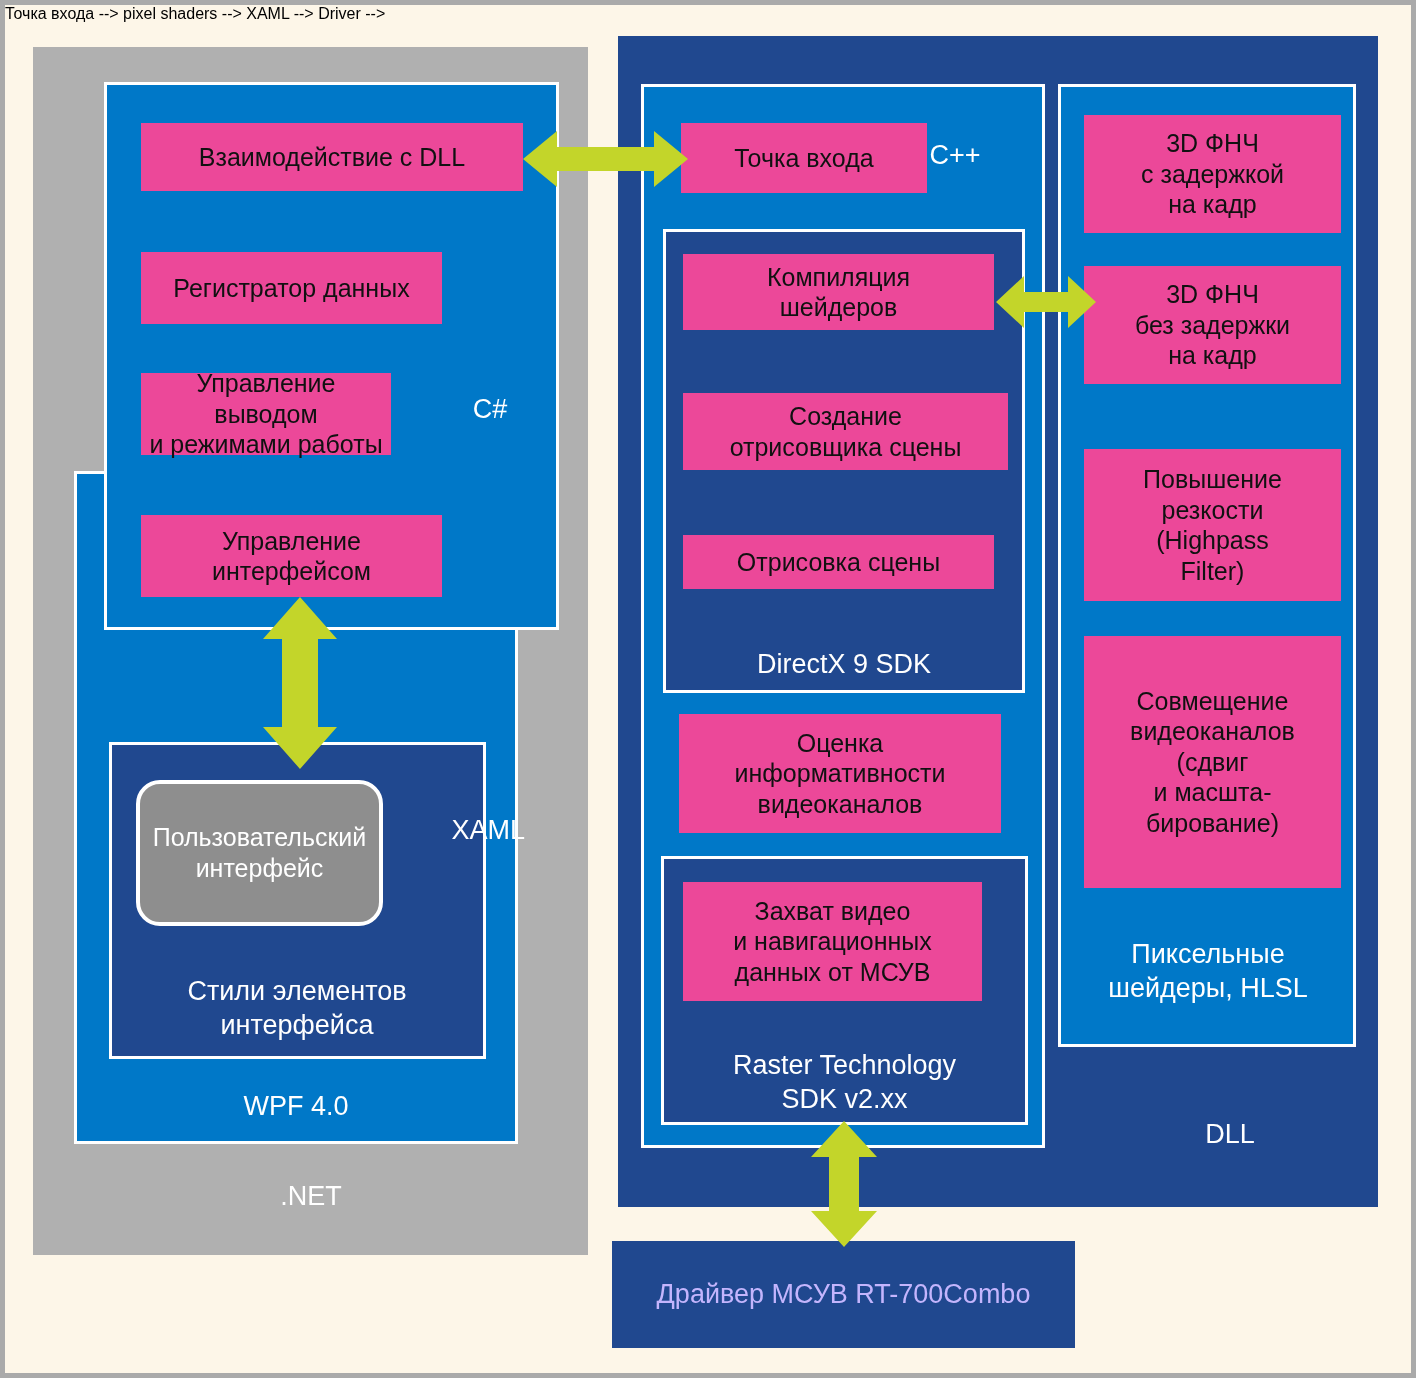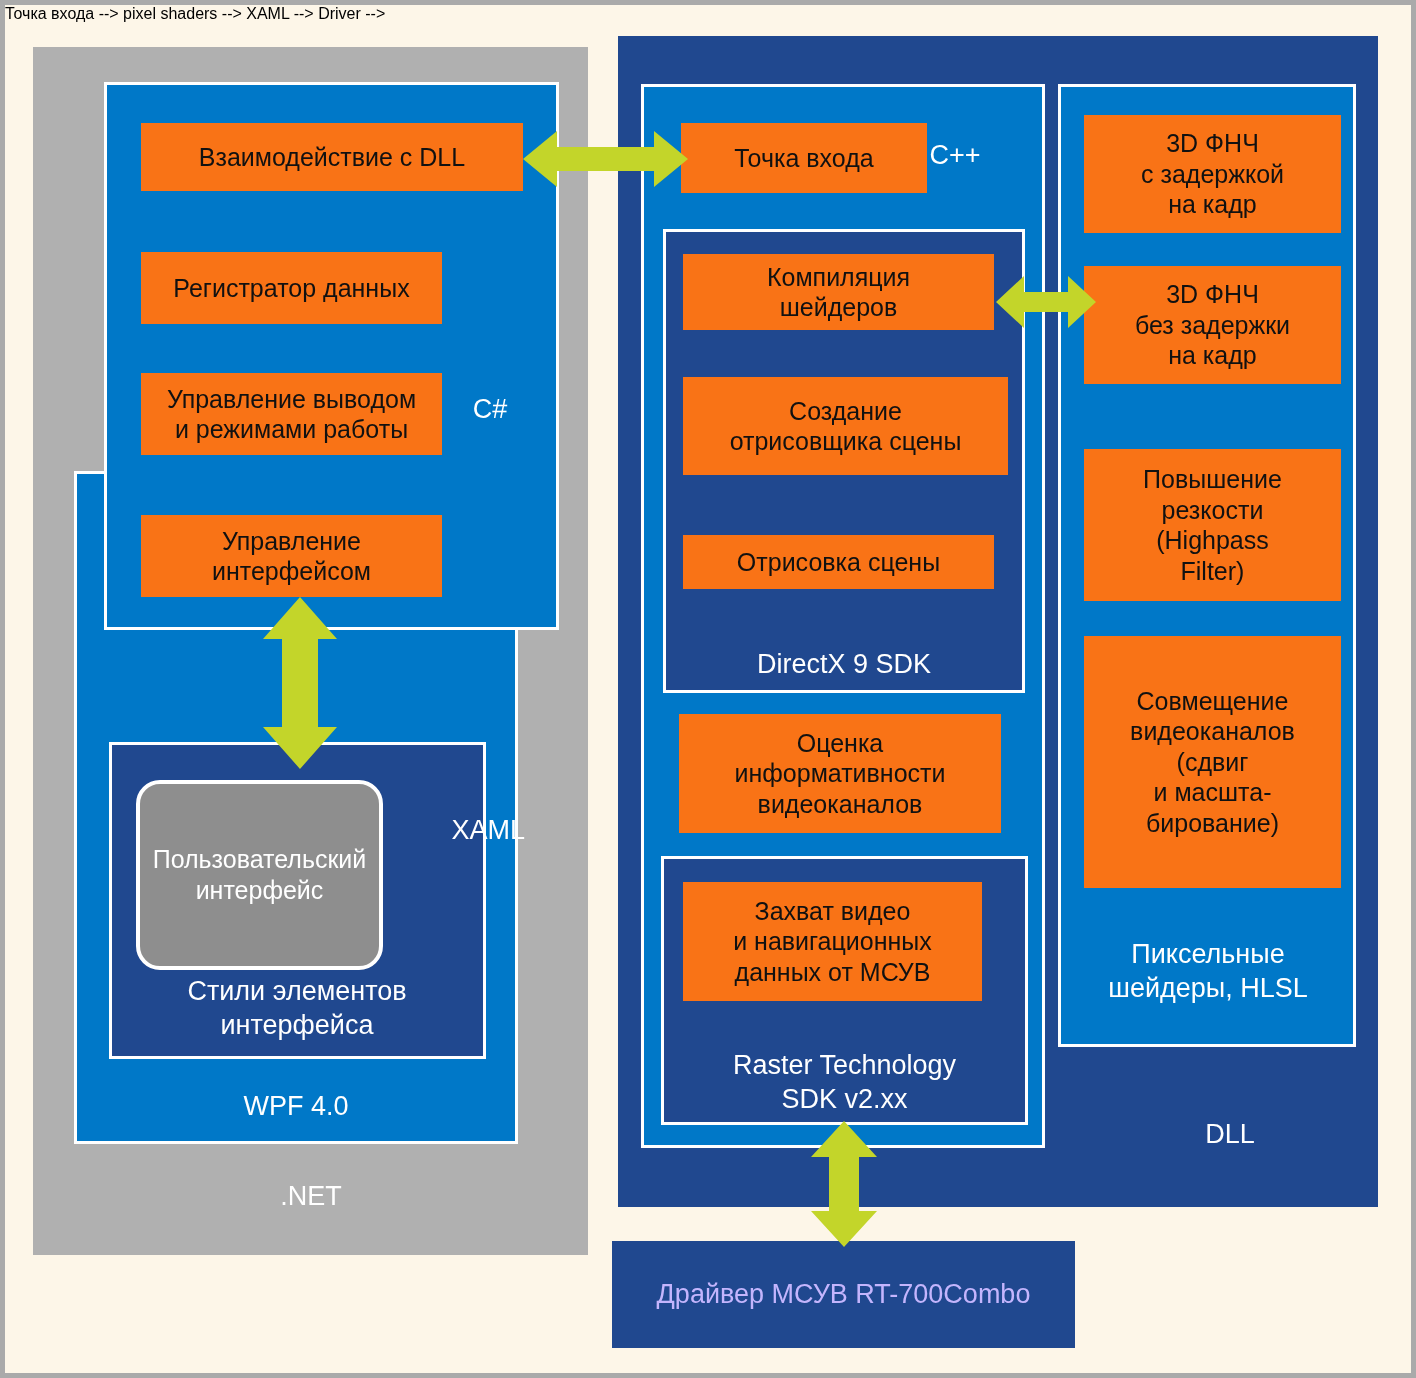--- a/index.html
+++ b/index.html
@@ -13,21 +13,21 @@
         box-sizing:border-box;border:5px solid #aaaaaa;background:#fdf6e8;}
 
   
   .panel{position:absolute;box-sizing:border-box;}
   .p-gray   {background:#b0b0b0;}
   .p-dark   {background:#20488f;border:3px solid #ffffff;}
   .p-dark-nb{background:#20488f;}
   .p-med    {background:#0078c8;border:3px solid #ffffff;}
 
   
-  .lbox{position:absolute;box-sizing:border-box;background:#f97316;
+  .lbox{position:absolute;box-sizing:border-box;background:#ec4899;
         color:#111111;display:flex;align-items:center;justify-content:center;
         text-align:center;font-size:25px;line-height:1.22;padding:2px 6px;}
 
   
   .cap{position:absolute;color:#ffffff;text-align:center;font-size:27px;
        line-height:1.25;white-space:pre-line;}
   .cap-dark{color:#c4b5fd;}
 
   
   .uibox{position:absolute;box-sizing:border-box;background:#8e8e8e;
@@ -47,51 +47,51 @@
   <div class="panel p-gray" style="left:28px;top:42px;width:555px;height:1208px;"></div>
   <div class="cap" style="left:206px;top:1175px;width:200px;">.NET</div>
 
   
   <div class="panel p-med" style="left:69px;top:466px;width:444px;height:673px;"></div>
   <div class="cap" style="left:141px;top:1085px;width:300px;">WPF 4.0</div>
 
   
   <div class="panel p-dark" style="left:104px;top:737px;width:377px;height:317px;"></div>
   <div class="cap" style="left:370px;top:809px;width:150px;text-align:right;">XAML</div>
-  <div class="uibox" style="left:131px;top:775px;width:247px;height:190px;white-space:pre-line;">Пользовательский
+  <div class="uibox" style="left:131px;top:775px;width:247px;height:146px;white-space:pre-line;">Пользовательский
 интерфейс</div>
   <div class="cap" style="left:122px;top:970px;width:340px;">Стили элементов
 интерфейса</div>
 
   
   <div class="panel p-med" style="left:99px;top:77px;width:455px;height:548px;"></div>
   <div class="cap" style="left:440px;top:388px;width:90px;">C#</div>
 
   <div class="lbox" style="left:136px;top:118px;width:382px;height:68px;white-space:pre-line;">Взаимодействие с DLL</div>
   <div class="lbox" style="left:136px;top:247px;width:301px;height:72px;white-space:pre-line;">Регистратор данных</div>
-  <div class="lbox" style="left:136px;top:368px;width:301px;height:82px;white-space:pre-line;">Управление выводом
+  <div class="lbox" style="left:136px;top:368px;width:250px;height:82px;white-space:pre-line;">Управление выводом
 и режимами работы</div>
   <div class="lbox" style="left:136px;top:510px;width:301px;height:82px;white-space:pre-line;">Управление
 интерфейсом</div>
 
   
   <div class="panel p-dark-nb" style="left:613px;top:31px;width:760px;height:1171px;"></div>
   <div class="cap" style="left:1100px;top:1113px;width:250px;">DLL</div>
 
   
   <div class="panel p-med" style="left:636px;top:79px;width:404px;height:1064px;"></div>
   <div class="cap" style="left:895px;top:134px;width:110px;">C++</div>
   <div class="lbox" style="left:676px;top:118px;width:246px;height:70px;white-space:pre-line;">Точка входа</div>
 
   
   <div class="panel p-dark" style="left:658px;top:224px;width:362px;height:464px;"></div>
   <div class="cap" style="left:678px;top:643px;width:322px;">DirectX 9 SDK</div>
   <div class="lbox" style="left:678px;top:249px;width:311px;height:76px;white-space:pre-line;">Компиляция
 шейдеров</div>
-  <div class="lbox" style="left:678px;top:372px;width:325px;height:98px;white-space:pre-line;">Создание
+  <div class="lbox" style="left:678px;top:388px;width:325px;height:77px;white-space:pre-line;">Создание
 отрисовщика сцены</div>
   <div class="lbox" style="left:678px;top:530px;width:311px;height:54px;white-space:pre-line;">Отрисовка сцены</div>
 
   
   <div class="lbox" style="left:674px;top:709px;width:322px;height:119px;white-space:pre-line;">Оценка
 информативности
 видеоканалов</div>
 
   
   <div class="panel p-dark" style="left:656px;top:851px;width:367px;height:269px;"></div>

